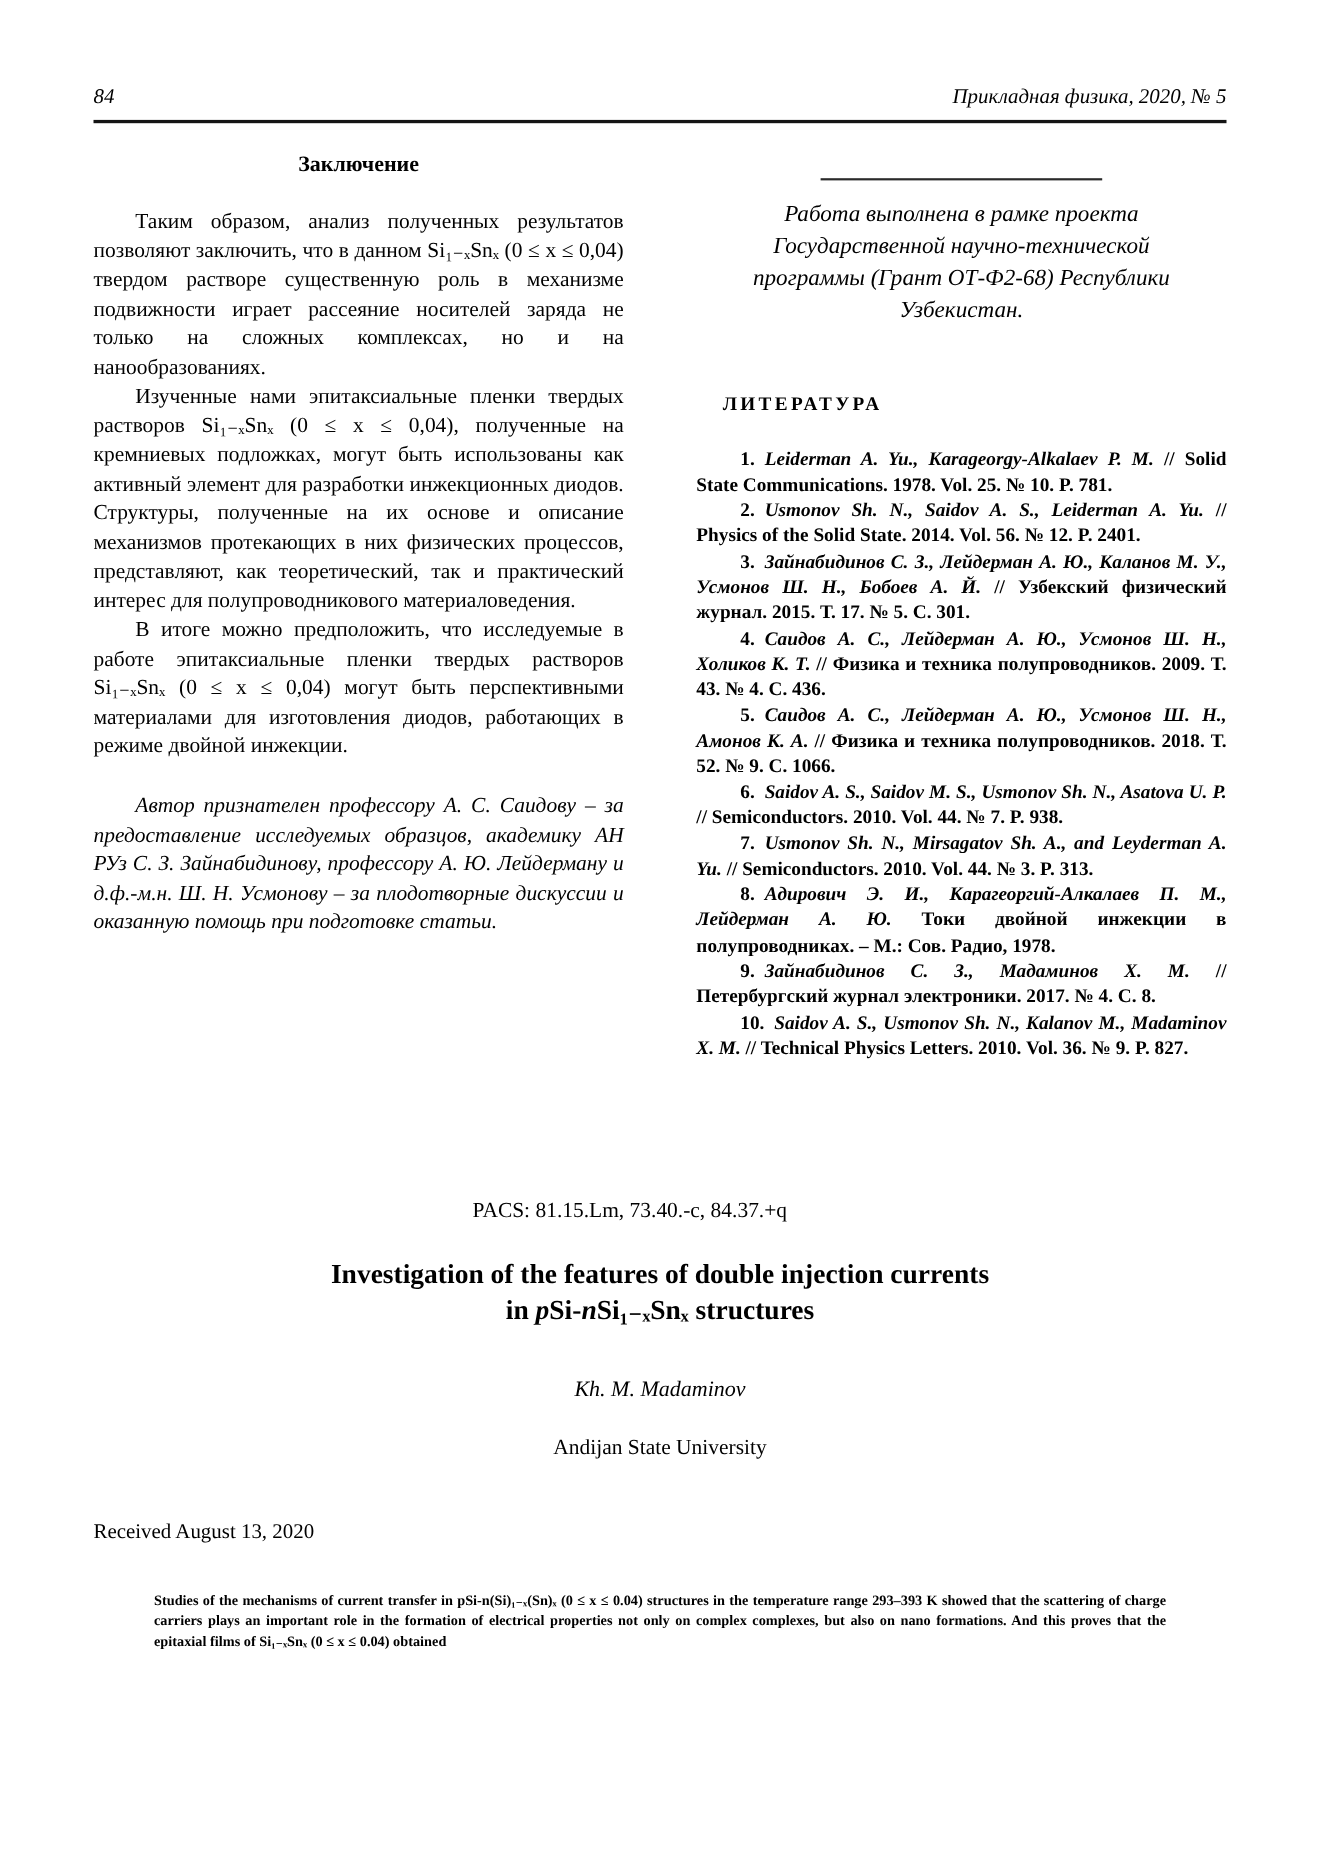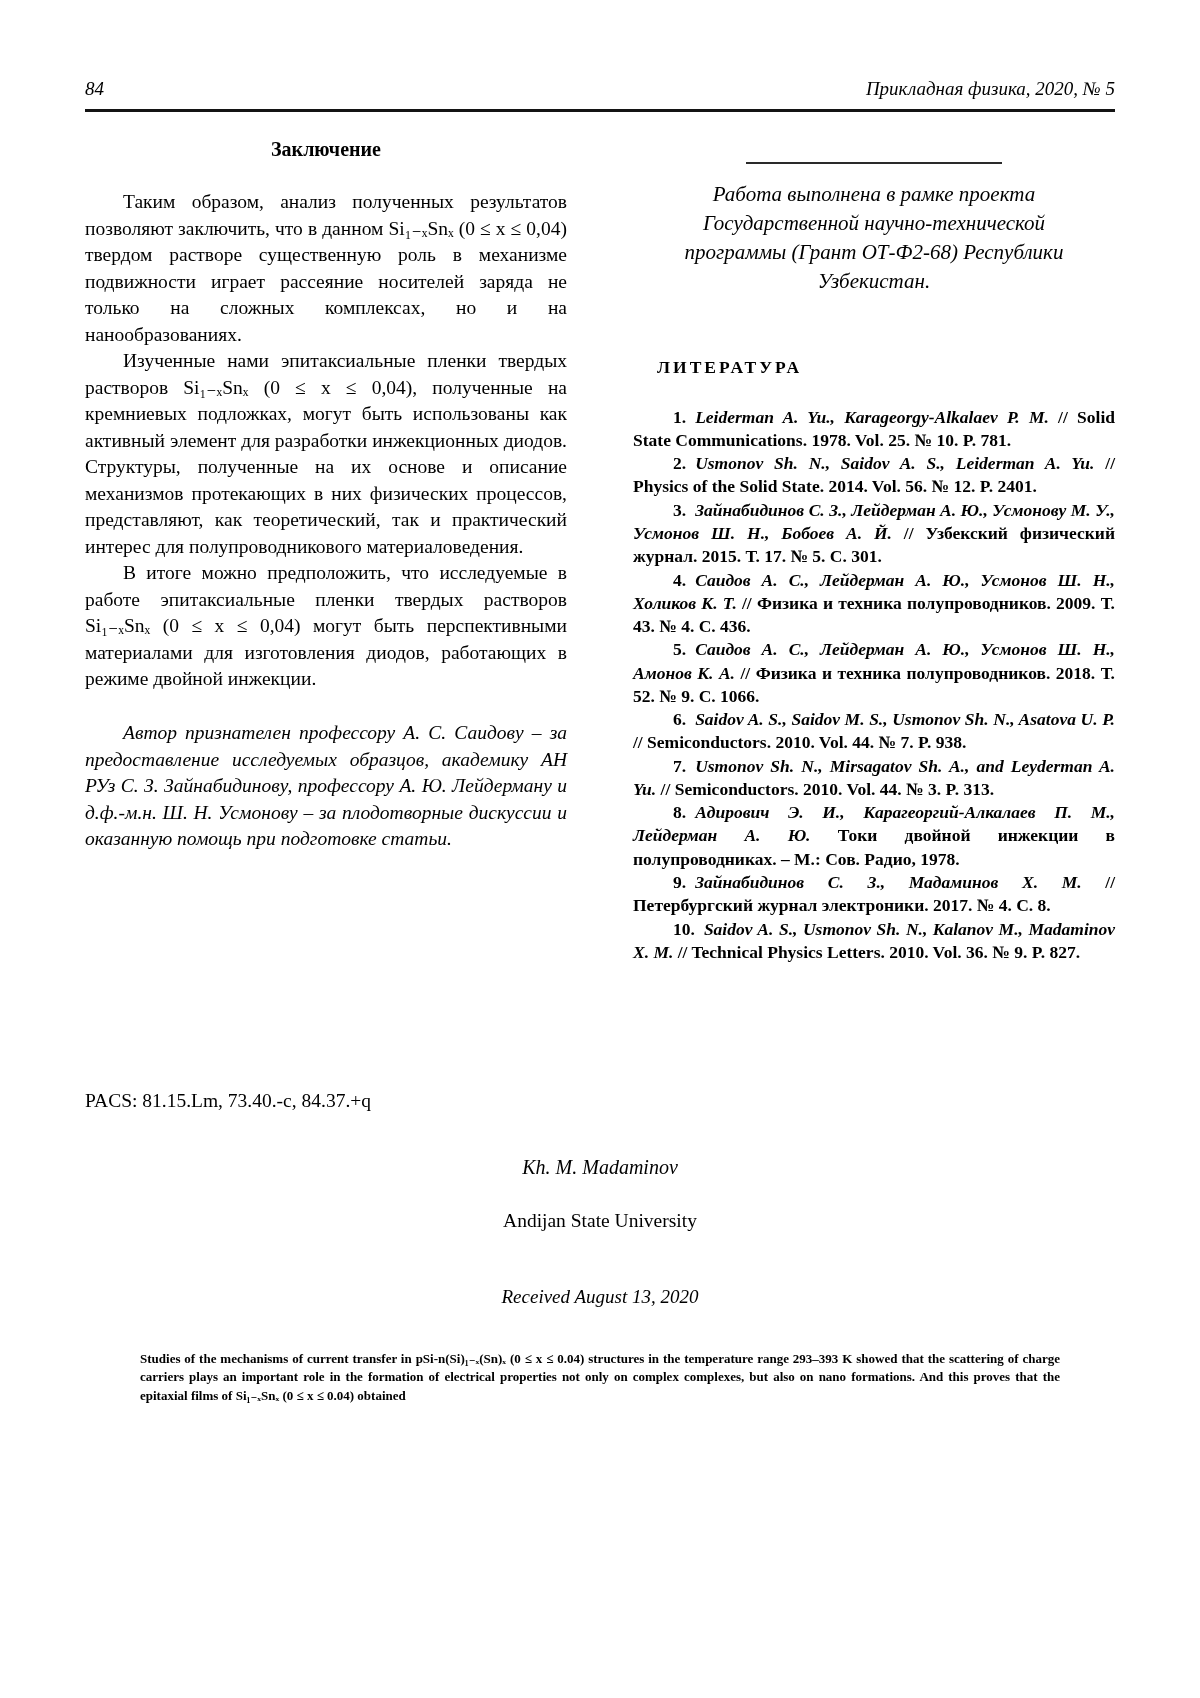--- a/index.html
+++ b/index.html
@@ -86,21 +86,21 @@
     font-size: 17.5px;
     line-height: 1.33;
     text-indent: 40px;
     text-align: justify;
     font-weight: bold;
   }
   .ref-num { margin-right: 9px; }
   .ref-authors { font-style: italic; }
   
   .pacs {
-    text-align: left;
+    text-align: center;
     padding-right: 55px;
     font-size: 19.5px;
     margin-top: 102px;
   }
   .article-title {
     text-align: center;
     font-weight: bold;
     font-size: 25px;
     line-height: 1.32;
     margin-top: 30px;
@@ -112,22 +112,21 @@
     font-size: 20px;
     margin-top: 44px;
   }
   .affiliation {
     text-align: center;
     font-size: 19.5px;
     line-height: 1.4;
     margin-top: 28px;
   }
   .received {
-    text-align: center;
-    font-style: italic;
+    text-align: left;
     font-size: 19px;
     margin-top: 52px;
   }
   .abstract {
     margin: 42px 0 0 0;
     padding: 0 55px;
     font-weight: bold;
     font-size: 13px;
     line-height: 1.4;
     text-align: justify;
@@ -162,21 +161,21 @@
     <div class="col">
       <div class="footnote-rule"></div>
       <div class="grant-note">Работа выполнена в рамке проекта Государственной научно-технической программы (Грант ОТ-Ф2-68) Республики Узбекистан.</div>
       <div class="lit-heading">ЛИТЕРАТУРА</div>
       <div>
 
           <p class="ref"><span class="ref-num">1.</span><span class="ref-authors">Leiderman A. Yu., Karageorgy-Alkalaev P. M.</span><span> // Solid State Communications. 1978. Vol. 25. № 10. P. 781.</span></p>
 
           <p class="ref"><span class="ref-num">2.</span><span class="ref-authors">Usmonov Sh. N., Saidov A. S., Leiderman A. Yu.</span><span> // Physics of the Solid State. 2014. Vol. 56. № 12. P. 2401.</span></p>
 
-          <p class="ref"><span class="ref-num">3.</span><span class="ref-authors">Зайнабидинов С. З., Лейдерман А. Ю., Усмонову М. У., Усмонов Ш. Н., Бобоев А. Й.</span><span> // Узбекский физический журнал. 2015. Т. 17. № 5. С. 301.</span></p>
+          <p class="ref"><span class="ref-num">3.</span><span class="ref-authors">Зайнабидинов С. З., Лейдерман А. Ю., Каланов М. У., Усмонов Ш. Н., Бобоев А. Й.</span><span> // Узбекский физический журнал. 2015. Т. 17. № 5. С. 301.</span></p>
 
           <p class="ref"><span class="ref-num">4.</span><span class="ref-authors">Саидов А. С., Лейдерман А. Ю., Усмонов Ш. Н., Холиков К. Т.</span><span> // Физика и техника полупроводников. 2009. Т. 43. № 4. С. 436.</span></p>
 
           <p class="ref"><span class="ref-num">5.</span><span class="ref-authors">Саидов А. С., Лейдерман А. Ю., Усмонов Ш. Н., Амонов К. А.</span><span> // Физика и техника полупроводников. 2018. Т. 52. № 9. С. 1066.</span></p>
 
           <p class="ref"><span class="ref-num">6.</span><span class="ref-authors">Saidov A. S., Saidov M. S., Usmonov Sh. N., Asatova U. P.</span><span> // Semiconductors. 2010. Vol. 44. № 7. P. 938.</span></p>
 
           <p class="ref"><span class="ref-num">7.</span><span class="ref-authors">Usmonov Sh. N., Mirsagatov Sh. A., and Leyderman A. Yu.</span><span> // Semiconductors. 2010. Vol. 44. № 3. P. 313.</span></p>
 
           <p class="ref"><span class="ref-num">8.</span><span class="ref-authors">Адирович Э. И., Карагеоргий-Алкалаев П. М., Лейдерман А. Ю.</span><span> Токи двойной инжекции в полупроводниках. – М.: Сов. Радио, 1978.</span></p>
@@ -185,20 +184,24 @@
 
           <p class="ref"><span class="ref-num">10.</span><span class="ref-authors">Saidov A. S., Usmonov Sh. N., Kalanov M., Madaminov X. M.</span><span> // Technical Physics Letters. 2010. Vol. 36. № 9. P. 827.</span></p>
         </div>
     </div>
 
   </div>
 
   <div class="english-section">
     <div class="pacs">PACS: 81.15.Lm, 73.40.-c, 84.37.+q</div>
 
+    <div class="article-title">
+      <div>Investigation of the features of double injection currents</div>
+      <div><span>in </span><span class="var">p</span><span>Si-</span><span class="var">n</span><span>Si₁₋ₓSnₓ structures</span></div>
+    </div>
 
     <div class="article-author">Kh. M. Madaminov</div>
 
     <div class="affiliation">
       <div>Andijan State University</div>
     </div>
 
     <div class="received">Received August 13, 2020</div>
 
     <p class="abstract">Studies of the mechanisms of current transfer in pSi-n(Si)₁₋ₓ(Sn)ₓ (0 ≤ x ≤ 0.04) structures in the temperature range 293–393 K showed that the scattering of charge carriers plays an important role in the formation of electrical properties not only on complex complexes, but also on nano formations. And this proves that the epitaxial films of Si₁₋ₓSnₓ (0 ≤ x ≤ 0.04) obtained</p>

